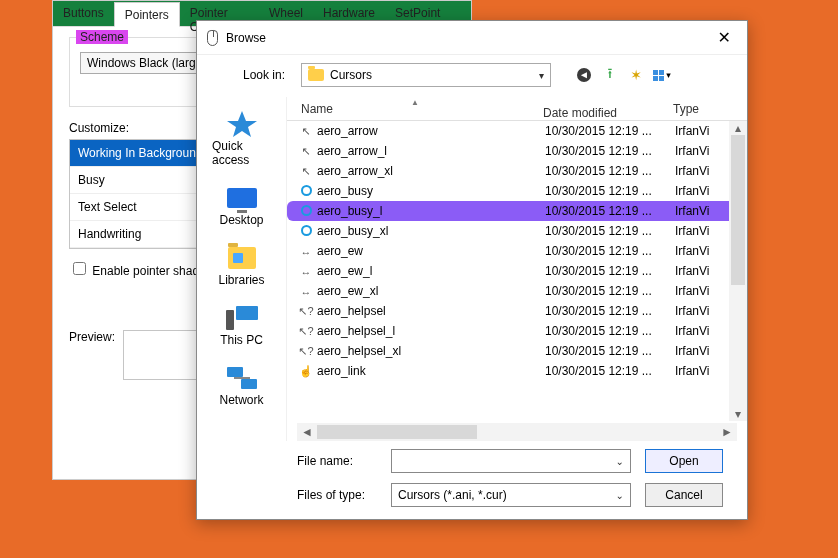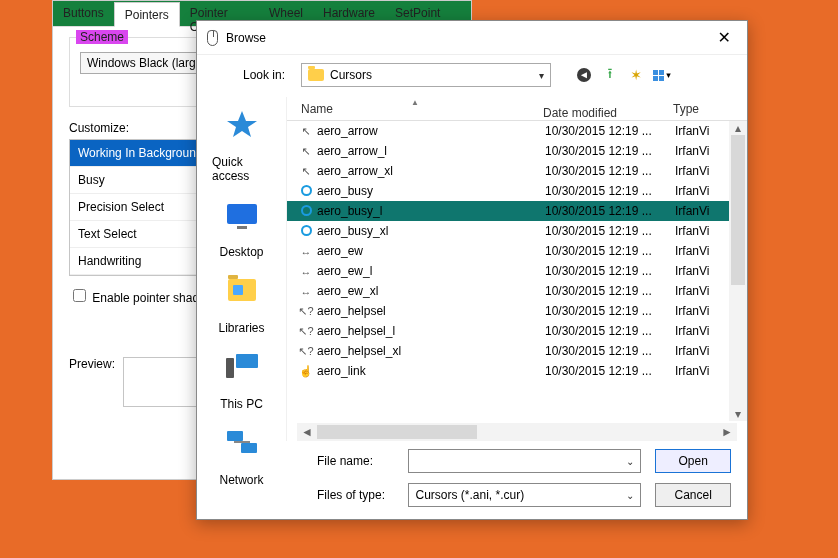--- a/index.html
+++ b/index.html
@@ -40,48 +40,48 @@
 .ico { width: 18px; height: 18px; display: inline-flex; align-items: center; justify-content: center; font-size: 13px; }
 .back-ball { width: 14px; height: 14px; border-radius: 50%; background: #3a3a3a; color: #fff; font-size: 10px; line-height: 14px; text-align: center; }
 .up-fold { color: #3aa84c; font-size: 14px; }
 .new-fold { color: #d9a400; font-size: 14px; }
 .views { display: flex; align-items: center; gap: 2px; }
 .view-grid { display: grid; grid-template-columns: 5px 5px; grid-template-rows: 5px 5px; gap: 1px; }
 .view-grid span { background: #3a8fe0; }
 
 .body-row { display: flex; height: 344px; }
 .places { width: 90px; display: flex; flex-direction: column; align-items: center; padding-top: 6px; gap: 4px; border-right: 1px solid #f0f0f0; }
-.place { display: flex; flex-direction: column; align-items: center; gap: 16px; width: 100%; padding: 6px 15px; }
+.place { display: flex; flex-direction: column; align-items: center; gap: 0; width: 100%; padding: 6px 15px; }
 .place-icon { width: 34px; height: 30px; display: flex; align-items: center; justify-content: center; }
 
 .filepane { flex: 1; display: flex; flex-direction: column; position: relative; }
 .cols { display: flex; border-bottom: 1px solid #e0e0e0; height: 24px; align-items: center; color: #333; position: relative; }
 .col-name { width: 256px; padding-left: 14px; }
 .col-date { width: 130px; margin-top: 8px; }
 .col-type { flex: 1; }
 .sort-arrow { position: absolute; left: 124px; top: 1px; font-size: 8px; color: #777; }
 
 .filelist { flex: 1; overflow: hidden; }
 .frow { display: flex; align-items: center; height: 20px; padding-left: 10px; }
-.frow.sel { background: #0f766e; }
+.frow.sel { background: #8b5cf6; border-radius: 6px; }
 .ficon { width: 18px; text-align: center; font-size: 11px; color: #555; }
 .fname { width: 230px; padding-left: 2px; }
 .fdate { width: 130px; }
 .ftype { flex: 1; }
 .circle { width: 11px; height: 11px; border: 2px solid #1a9be0; border-radius: 50%; display: inline-block; }
 
 .hscroll { height: 18px; background: #f3f3f3; display: flex; align-items: center; justify-content: space-between; padding: 0 4px; color: #666; margin: 2px 10px 0 10px; }
 .hscroll .track { flex: 1; background: #f3f3f3; height: 14px; margin: 0 4px; position: relative; }
 .hscroll .thumb { position: absolute; left: 0; width: 40%; height: 14px; background: #d8d8d8; }
 
 .vscroll { position: absolute; right: 0; top: 24px; bottom: 20px; width: 18px; background: #f3f3f3; display: flex; flex-direction: column; align-items: center; justify-content: space-between; color: #666; }
 .vscroll .vtrack { flex: 1; width: 14px; position: relative; }
 .vscroll .vthumb { position: absolute; top: 0; width: 14px; height: 55%; background: #d8d8d8; }
 
-.bottom { padding: 8px 16px 0 100px; margin-left: 20px; }
+.bottom { padding: 8px 16px 0 100px; }
 .brow { display: flex; align-items: center; gap: 14px; margin-bottom: 10px; }
 .blabel { width: 80px; }
 .binput { border: 1px solid #888; height: 24px; width: 240px; padding: 0 6px; display: flex; align-items: center; }
 .bbtn { border: 1px solid #888; background: #efefef; width: 78px; height: 24px; text-align: center; line-height: 22px; }
 .bbtn.primary { border: 1px solid #1a73d6; background: #eef; }
 .monitor { width: 30px; height: 20px; background: #1f6fe0; border-radius: 2px; position: relative; }
 .monitor::after { content: ""; position: absolute; bottom: -5px; left: 10px; width: 10px; height: 3px; background: #777; }
 .lib-fold { width: 28px; height: 22px; background: #ffcf4a; border-radius: 2px; position: relative; }
 .lib-fold::before { content: ""; position: absolute; top: -4px; left: 0; width: 10px; height: 4px; background: #e0b440; border-radius: 1px; }
 .lib-fold::after { content: ""; position: absolute; top: 6px; left: 5px; width: 10px; height: 10px; background: #4aa8ff; border-radius: 1px; }
@@ -112,21 +112,20 @@
         <div class="scheme-select">Windows Black (large)</div>
       </div>
       <div style="text-align:left;margin-top:10px;margin-left:100px">
         <span class="save-btn">Sa</span>
       </div>
     </div>
     <div class="customize-label">Customize:</div>
     <div class="customize-list" id="custlist">
         <div class="sel">Working In Background</div>
         <div>Busy</div>
-        <div>Precision Select</div>
         <div>Text Select</div>
         <div>Handwriting</div>
       </div>
     <div class="chk">
       <input type="checkbox" style="">
       <span>Enable pointer shadow</span>
     </div>
     <div class="preview-row">
       <span>Preview:</span>
       <div class="preview-box"></div>

